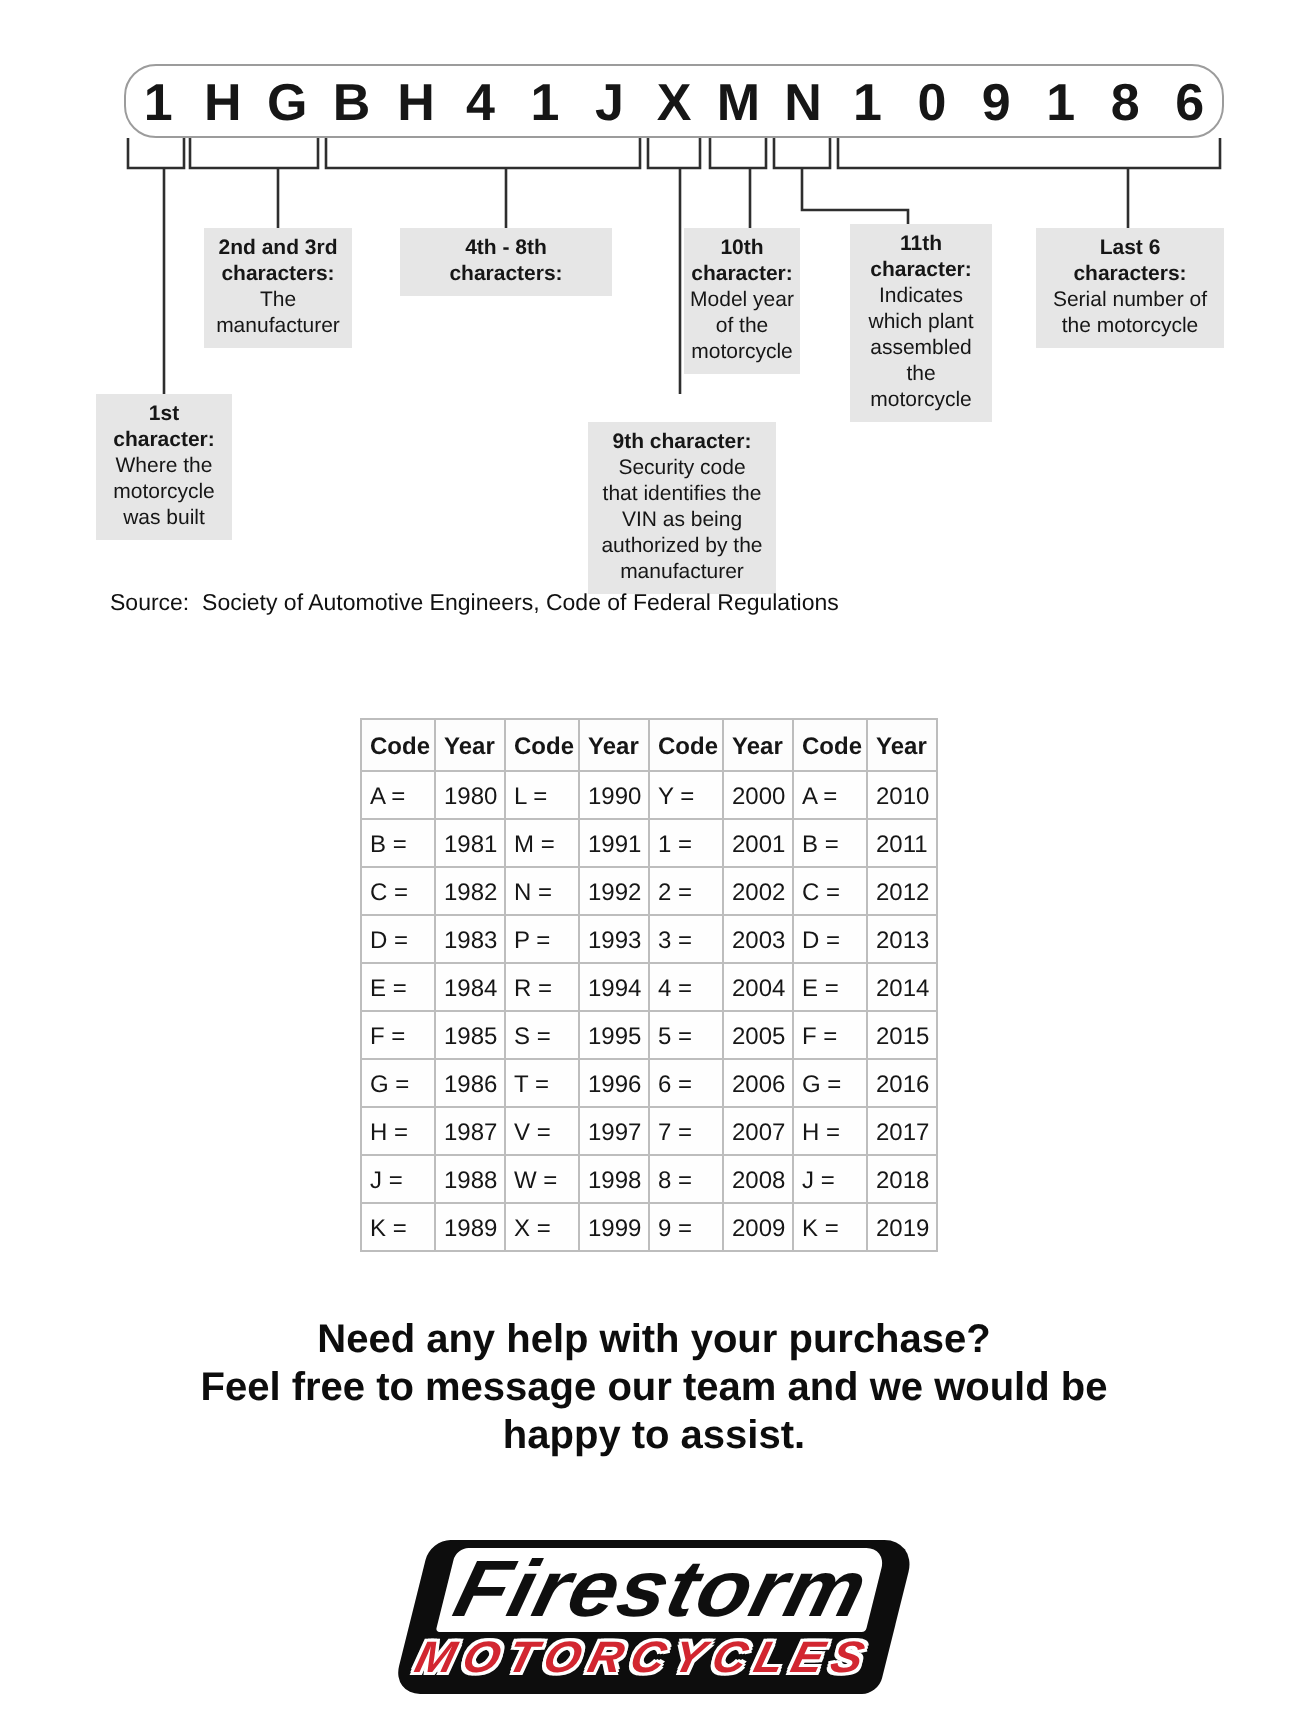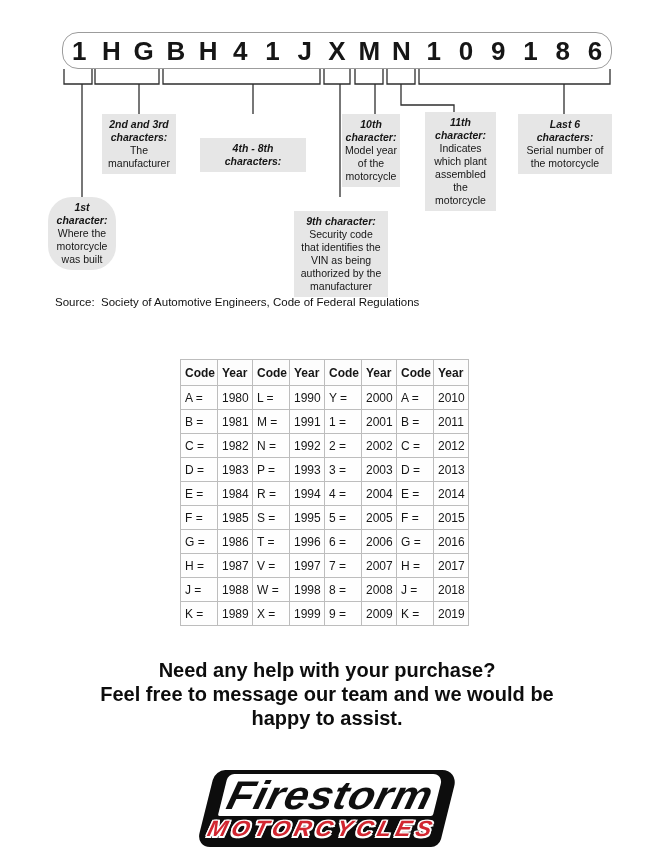--- a/index.html
+++ b/index.html
@@ -14,26 +14,26 @@
     position:absolute; left:62px; top:32px; width:550px; height:37px;
     border:1.5px solid #9c9c9c; border-radius:16px;
     display:flex; align-items:center; background:#fff;
   }
   .vin-char { flex:1; text-align:center; font-size:26px; font-weight:bold; color:#161616; line-height:34px; }
 
   .lbox {
     position:absolute; background:#e6e6e6; text-align:center;
     font-size:10.5px; line-height:13px; padding:4px 2px; color:#161616;
   }
-  .lb-title { display:block; font-weight:bold; white-space:pre-line;font-style:italic; }
+  .lb-title { display:block; font-weight:bold; white-space:pre-line; }
   .lb-body  { display:block; white-space:pre-line; }
 
   .lbox-1st   { left:48px;  top:197px; width:68px;  }
   .lbox-2nd3  { left:102px; top:114px; width:74px;  }
-  .lbox-4th8  { left:200px; top:114px; width:106px;margin-top:24px; }
+  .lbox-4th8  { left:200px; top:114px; width:106px; }
   .lbox-9th   { left:294px; top:197px; width:94px;  }
   .lbox-10th  { left:342px; top:114px; width:58px;  }
   .lbox-11th  { left:425px; top:112px; width:71px;  }
   .lbox-last6 { left:518px; top:114px; width:94px;  }
 
   
   .source-note { position:absolute; left:55px; top:296px; font-size:11.5px; color:#111; white-space:pre-wrap; }
 
   
   .year-table { position:absolute; left:180px; top:359px; border-collapse:collapse; table-layout:fixed; }
@@ -117,21 +117,21 @@
         <span class="vin-char">M</span>
         <span class="vin-char">N</span>
         <span class="vin-char">1</span>
         <span class="vin-char">0</span>
         <span class="vin-char">9</span>
         <span class="vin-char">1</span>
         <span class="vin-char">8</span>
         <span class="vin-char">6</span>
       </div>
 
-    <div class="lbox lbox-1st" style="background: rgb(230, 230, 230); border-radius: 24px;">
+    <div class="lbox lbox-1st" style="background: rgb(230, 230, 230);">
       <span class="lb-title">1st
 character:</span>
       <span class="lb-body">Where the
 motorcycle
 was built</span>
     </div>
     <div class="lbox lbox-2nd3" style="background: rgb(230, 230, 230);">
       <span class="lb-title">2nd and 3rd
 characters:</span>
       <span class="lb-body">The

